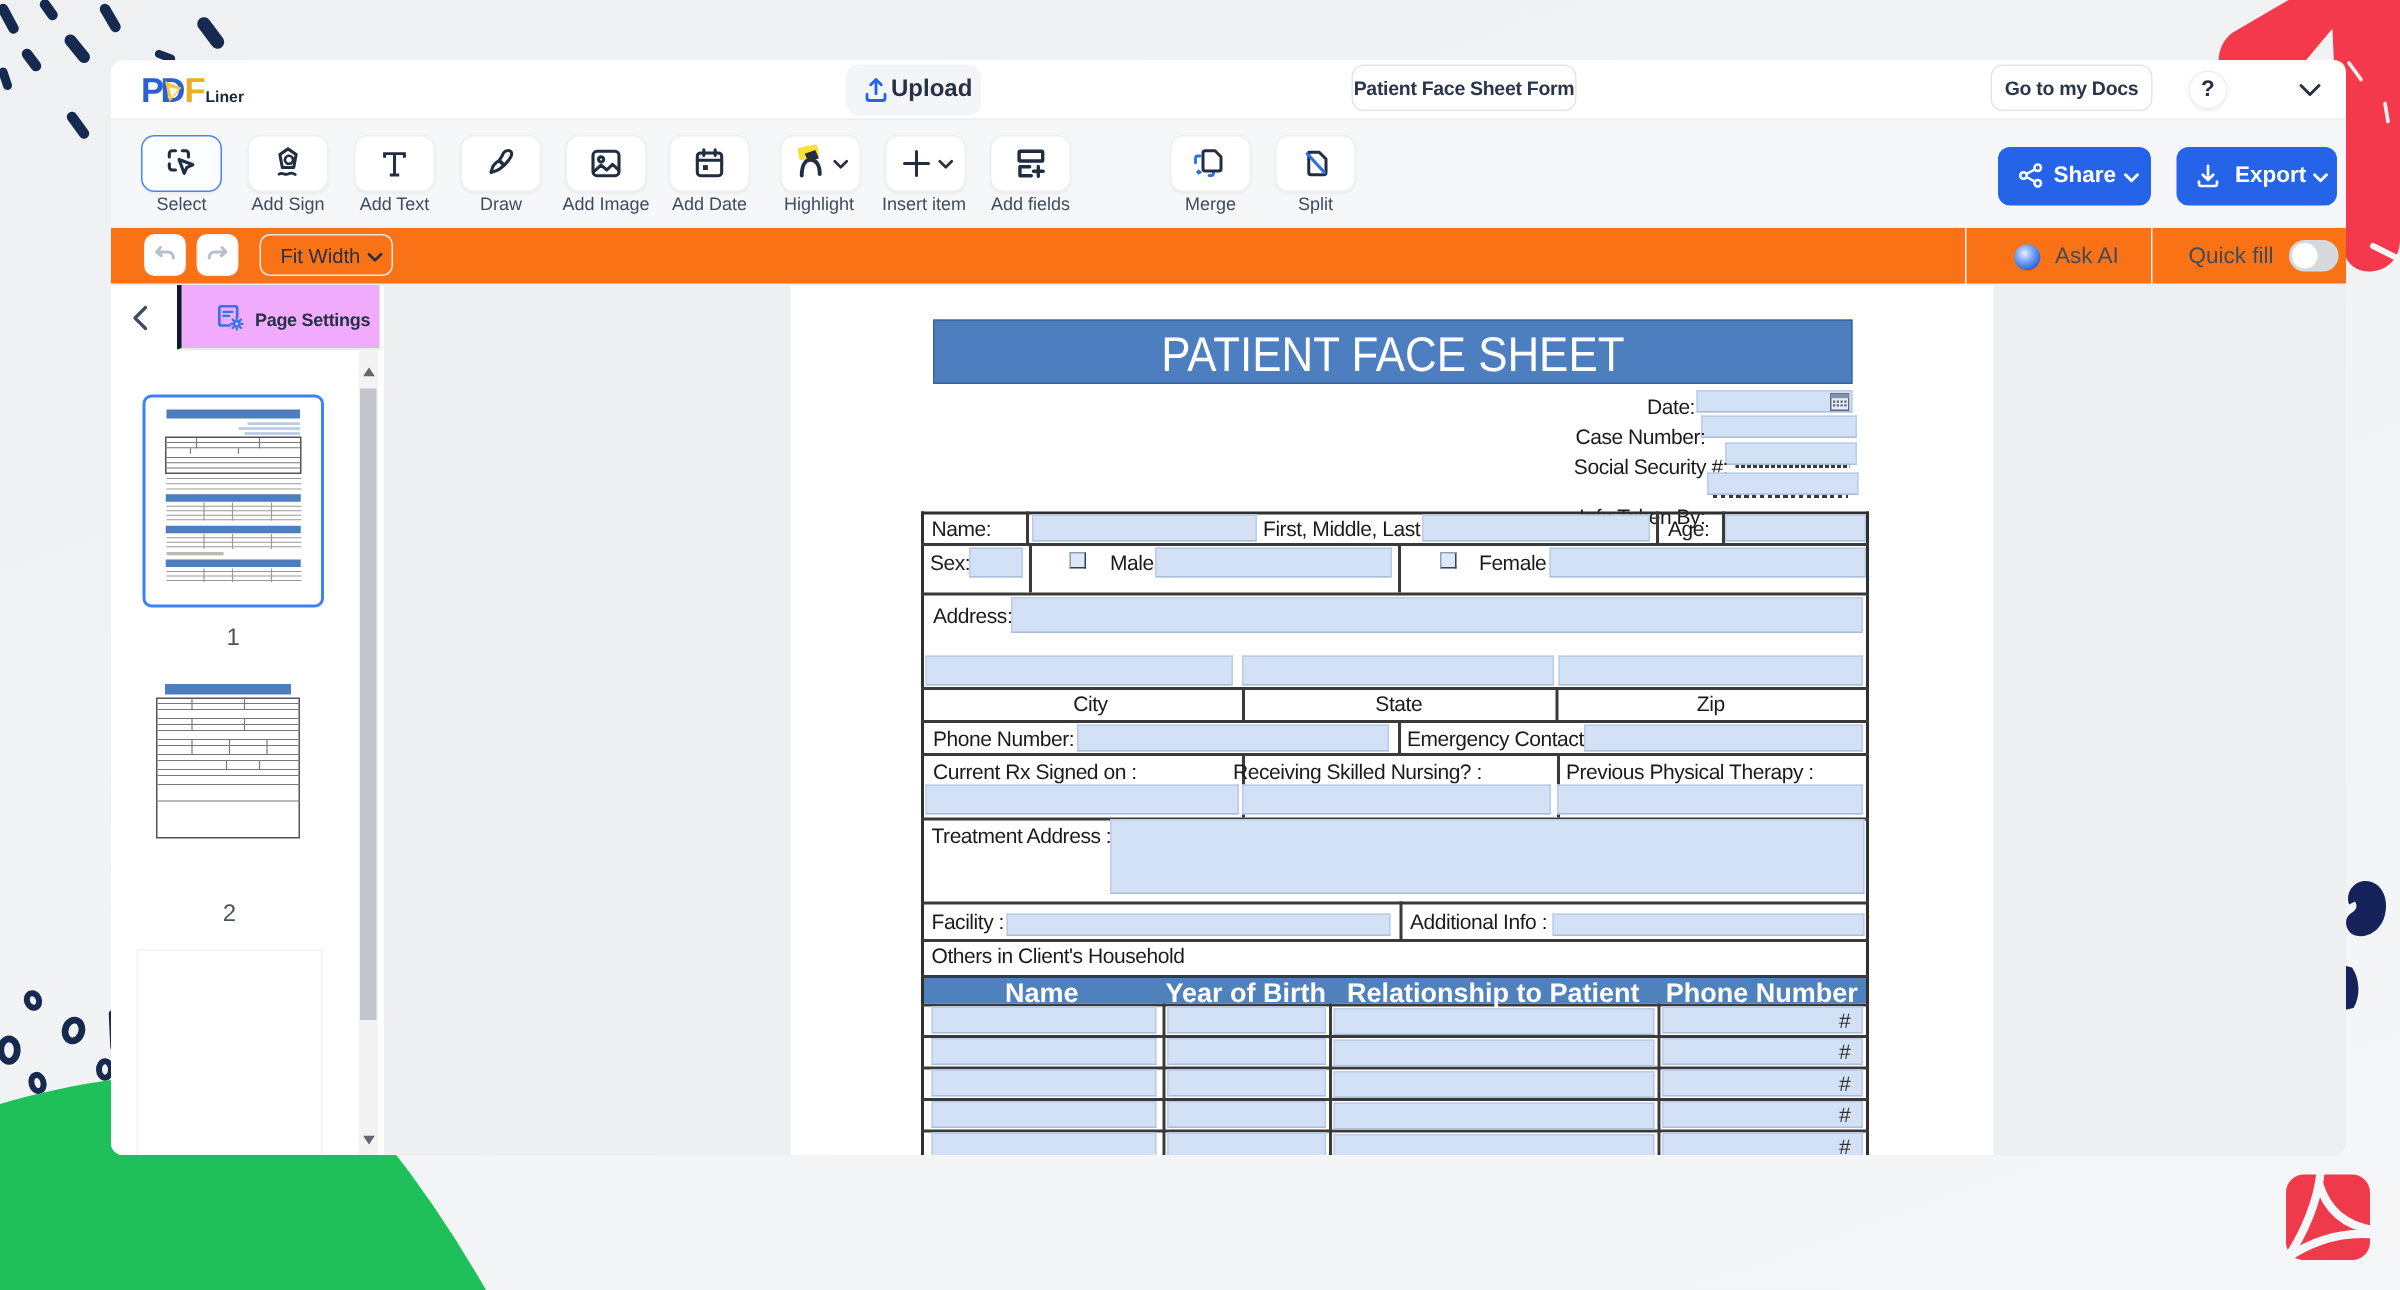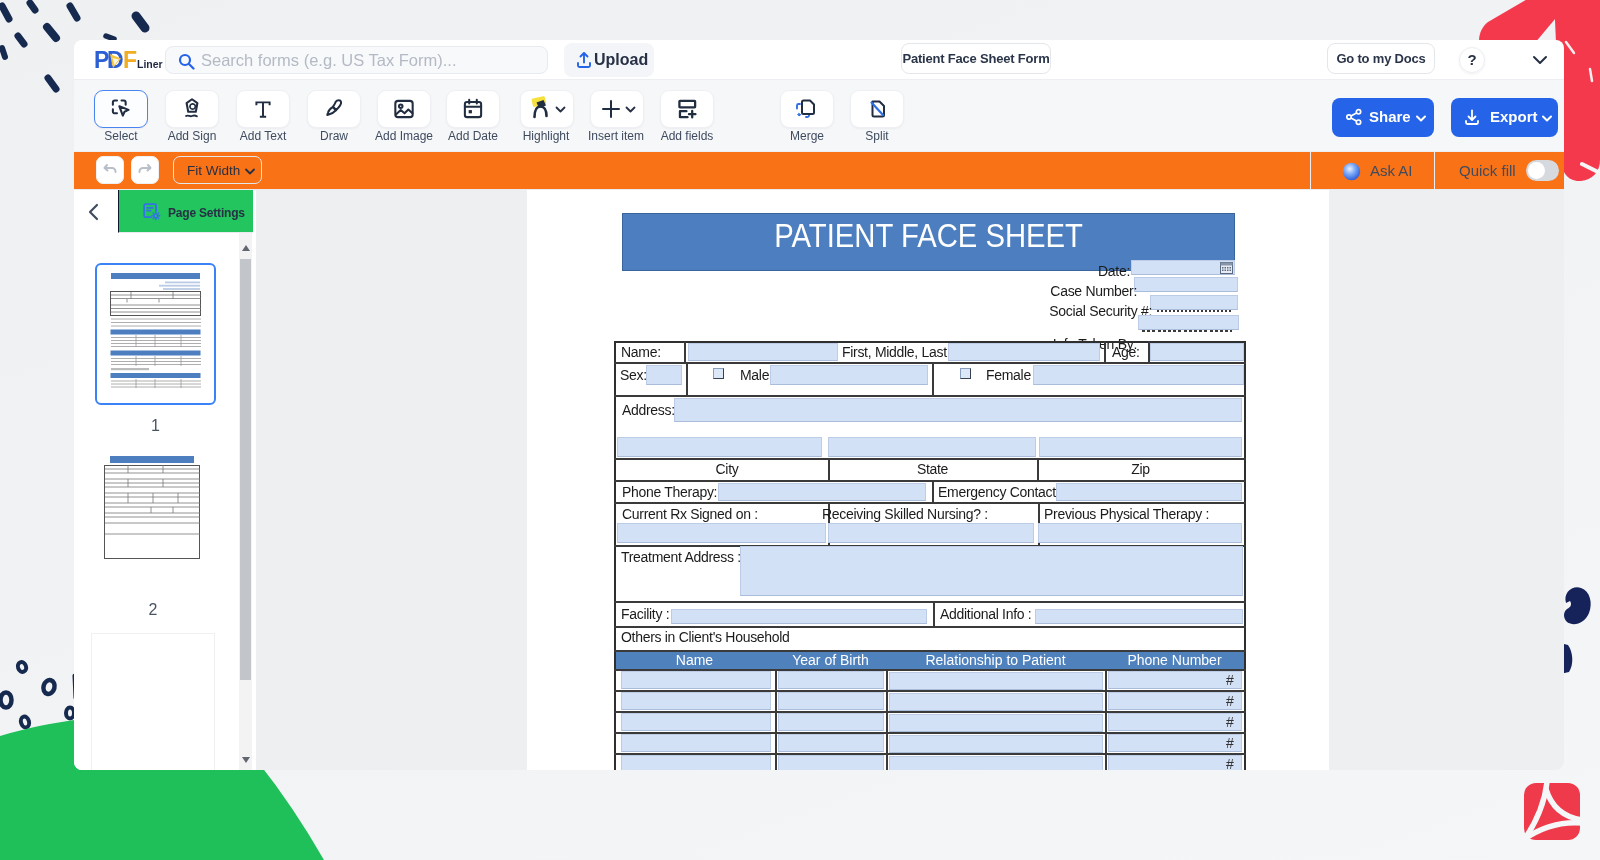--- a/index.html
+++ b/index.html
@@ -26,33 +26,33 @@
 .tbtn.active { border:1px solid #4a84f0; background:#fcfdff; }
 .tbtn svg { position:absolute; left:50%; top:50%; transform:translate(-50%,-50%); }
 .tlabel { position:absolute; top:49px; font-size:12px; color:#3f4b5e; text-align:center; width:90px; }
 .bluebtn { position:absolute; top:17px; height:39px; background:#2563e8; border-radius:8px; color:#fff; font-size:15px; font-weight:bold; }
 
 .t2btn { position:absolute; top:4px; width:28px; height:28px; border:1px solid #eef0f3; border-radius:7px; background:#fff; }
 #fitw { position:absolute; left:99px; top:4px; width:89px; height:28px; border:1px solid #e3e6ea; border-radius:7px; }
 #fitw span { position:absolute; left:13px; top:6px; font-size:13.5px; color:#273044; }
 .vdiv { position:absolute; top:0; width:1px; height:38px; background:#edeff2; }
 
-#psheader { position:absolute; left:44px; top:0; width:135px; height:43px; border-left:1px solid #0f172a; border-bottom:1px solid #e9ebee; background:#22c55e; }
+#psheader { position:absolute; left:44px; top:0; width:135px; height:43px; border-left:3px solid #0f172a; border-bottom:1px solid #e9ebee; background:#f0abfc; }
 .thumb { position:absolute; background:#fff; }
 .thumbsel { border:2px solid #3b82f6; border-radius:6px; }
 .tnum { position:absolute; width:100%; text-align:center; font-size:16px; color:#4a5462; }
 #sscroll { position:absolute; left:165px; top:43px; width:13px; height:537px; background:#f3f3f4; }
 #sthumb { position:absolute; left:1px; top:26px; width:11px; height:421px; background:#c2c5ca; }
 
 .fin { position:absolute; background:#d3e1f6; border:1px solid #bccce6; border-bottom-color:#a9bcd9; }
 .flbl { position:absolute; font-size:14px; letter-spacing:-0.3px; color:#1b1b1b; white-space:nowrap; }
 .chk { position:absolute; width:11px; height:11px; background:#dce8f8; border-top:1px solid #8aa0c0; border-left:1px solid #8aa0c0; border-right:1.5px solid #37414f; border-bottom:1.5px solid #37414f; }
 .hl { position:absolute; left:0; width:632px; height:1.5px; background:#3a3a3a; }
 .vl { position:absolute; width:1.5px; background:#3a3a3a; }
-.hdt { text-align:center; color:#fff; font-weight:normal; font-size:14px; }
+.hdt { text-align:center; color:#fff; font-weight:bold; font-size:18px; }
 .hsh { position:absolute; font-size:14px; color:#333; }
 </style>
 </head>
 <body>
 <svg id="bgdec" class="abs" width="1600" height="860" viewBox="0 0 1600 860">
   <g stroke="#16294f" fill="none" stroke-linecap="round">
     <path d="M2 6 L9 19" stroke-width="7"></path>
     <path d="M30 3 L35 10" stroke-width="7"></path>
     <path d="M70 6 L77 18" stroke-width="7"></path>
     <path d="M136 16 L145 28" stroke-width="9"></path>
@@ -93,27 +93,20 @@
 <div id="card">
   <div id="topbar">
     <svg class="abs" style="left:20px;top:9px" width="90" height="24" viewBox="0 0 90 24">
       <text x="0" y="19" font-family="Liberation Sans" font-size="23" font-weight="bold" fill="#2c5ed4">P</text>
       <text x="13" y="19" font-family="Liberation Sans" font-size="23" font-weight="bold" fill="#2c5ed4">D</text>
       <path d="M16 5 l11 4.5 -8 9.5 z" fill="#f5c73e"></path>
       <path d="M18.5 9 l6.5 1.5 -4.5 5.5 z" fill="#fdf6e3"></path>
       <text x="29" y="19" font-family="Liberation Sans" font-size="23" font-weight="bold" fill="#f0ac22">F</text>
       <text x="43" y="19" font-family="Liberation Sans" font-size="10.5" font-weight="bold" fill="#1e2740">Liner</text>
     </svg>
-    <div id="searchbar">
-      <svg class="abs" style="left:12px;top:6px" width="17" height="17" viewBox="0 0 17 17">
-          <circle cx="7" cy="7" r="5" fill="none" stroke="#2563e8" stroke-width="2.2"></circle>
-          <line x1="11" y1="11" x2="15.5" y2="15.5" stroke="#2563e8" stroke-width="2.2" stroke-linecap="round"></line>
-        </svg>
-      <span class="ph">Search forms (e.g. US Tax Form)...</span>
-    </div>
     <div id="upbtn">
       <svg class="abs" style="left:11px;top:8px" width="18" height="18" viewBox="0 0 18 18" fill="none" stroke="#2563e8" stroke-width="1.9" stroke-linecap="round" stroke-linejoin="round">
           <path d="M3 12 v2.5 a1.5 1.5 0 0 0 1.5 1.5 h9 a1.5 1.5 0 0 0 1.5 -1.5 V12"></path>
           <path d="M9 11.5 V2.5"></path>
           <path d="M5.5 5.5 L9 2 l3.5 3.5"></path>
         </svg>
       <span>Upload</span>
     </div>
     <div class="pill" style="left:827px;width:150px;">
         <div style="margin-top:7px">Patient Face Sheet Form</div>
@@ -347,21 +340,21 @@
             <path d="M4 0 L8 6 H0 z" fill="#606770"></path>
           </svg>
         <div id="sthumb"></div>
         <svg class="abs" style="left:3px;top:524px" width="8" height="6" viewBox="0 0 8 6">
             <path d="M4 6 L8 0 H0 z" fill="#606770"></path>
           </svg>
       </div>
     </div>
     <div id="viewport">
       <div id="page">
-        <div class="abs" style="left:95px;top:23px;width:613px;height:58px;background:#4d7ebf;border:1px solid #39659c;text-decoration:underline;">
+        <div class="abs" style="left:95px;top:23px;width:613px;height:43px;background:#4d7ebf;border:1px solid #39659c;text-decoration:underline;">
           <div style="text-align:center;margin-top:4px;font-size:32.5px;color:#fff;"><span style="display:inline-block;transform:scaleX(0.90)">PATIENT FACE SHEET</span></div>
         </div>
         <div class="flbl" style="right:199px;top:73px">Date:</div>
         <div class="fin" style="left:604px;top:70px;width:104px;height:15px"></div>
         <svg class="abs" style="left:693px;top:71px" width="13" height="13" viewBox="0 0 13 13">
             <rect x="0.5" y="1.5" width="12" height="11" fill="#e8edf5" stroke="#5a6a80" stroke-width="1"></rect>
             <rect x="0.5" y="1.5" width="12" height="3" fill="#8795ab"></rect>
             <g fill="#5a6a80">
               <rect x="2" y="6" width="1.5" height="1.5"></rect>
               <rect x="4.5" y="6" width="1.5" height="1.5"></rect>
@@ -433,21 +426,21 @@
           <div class="flbl" style="left:8px;top:61px">Address:</div>
           <div class="fin" style="left:60px;top:57px;width:568px;height:24px"></div>
           <div class="fin" style="left:3px;top:96px;width:205px;height:20px"></div>
           <div class="fin" style="left:214px;top:96px;width:208px;height:20px"></div>
           <div class="fin" style="left:425px;top:96px;width:203px;height:20px"></div>
 
           <div class="flbl" style="left:0;top:120px;width:226px;text-align:center">City</div>
           <div class="flbl" style="left:214px;top:120px;width:209px;text-align:center">State</div>
           <div class="flbl" style="left:423px;top:120px;width:207px;text-align:center">Zip</div>
 
-          <div class="flbl" style="left:8px;top:143px">Phone Therapy:</div>
+          <div class="flbl" style="left:8px;top:143px">Phone Number:</div>
           <div class="fin" style="left:104px;top:142px;width:208px;height:18px"></div>
           <div class="flbl" style="left:324px;top:143px">Emergency Contact</div>
           <div class="fin" style="left:442px;top:142px;width:186px;height:18px"></div>
 
           <div class="flbl" style="left:8px;top:165px">Current Rx Signed on :</div>
           <div class="flbl" style="left:208px;top:165px">Receiving Skilled Nursing? :</div>
           <div class="flbl" style="left:430px;top:165px">Previous Physical Therapy :</div>
           <div class="fin" style="left:3px;top:182px;width:209px;height:20px"></div>
           <div class="fin" style="left:214px;top:182px;width:206px;height:20px"></div>
           <div class="fin" style="left:424px;top:182px;width:204px;height:20px"></div>

